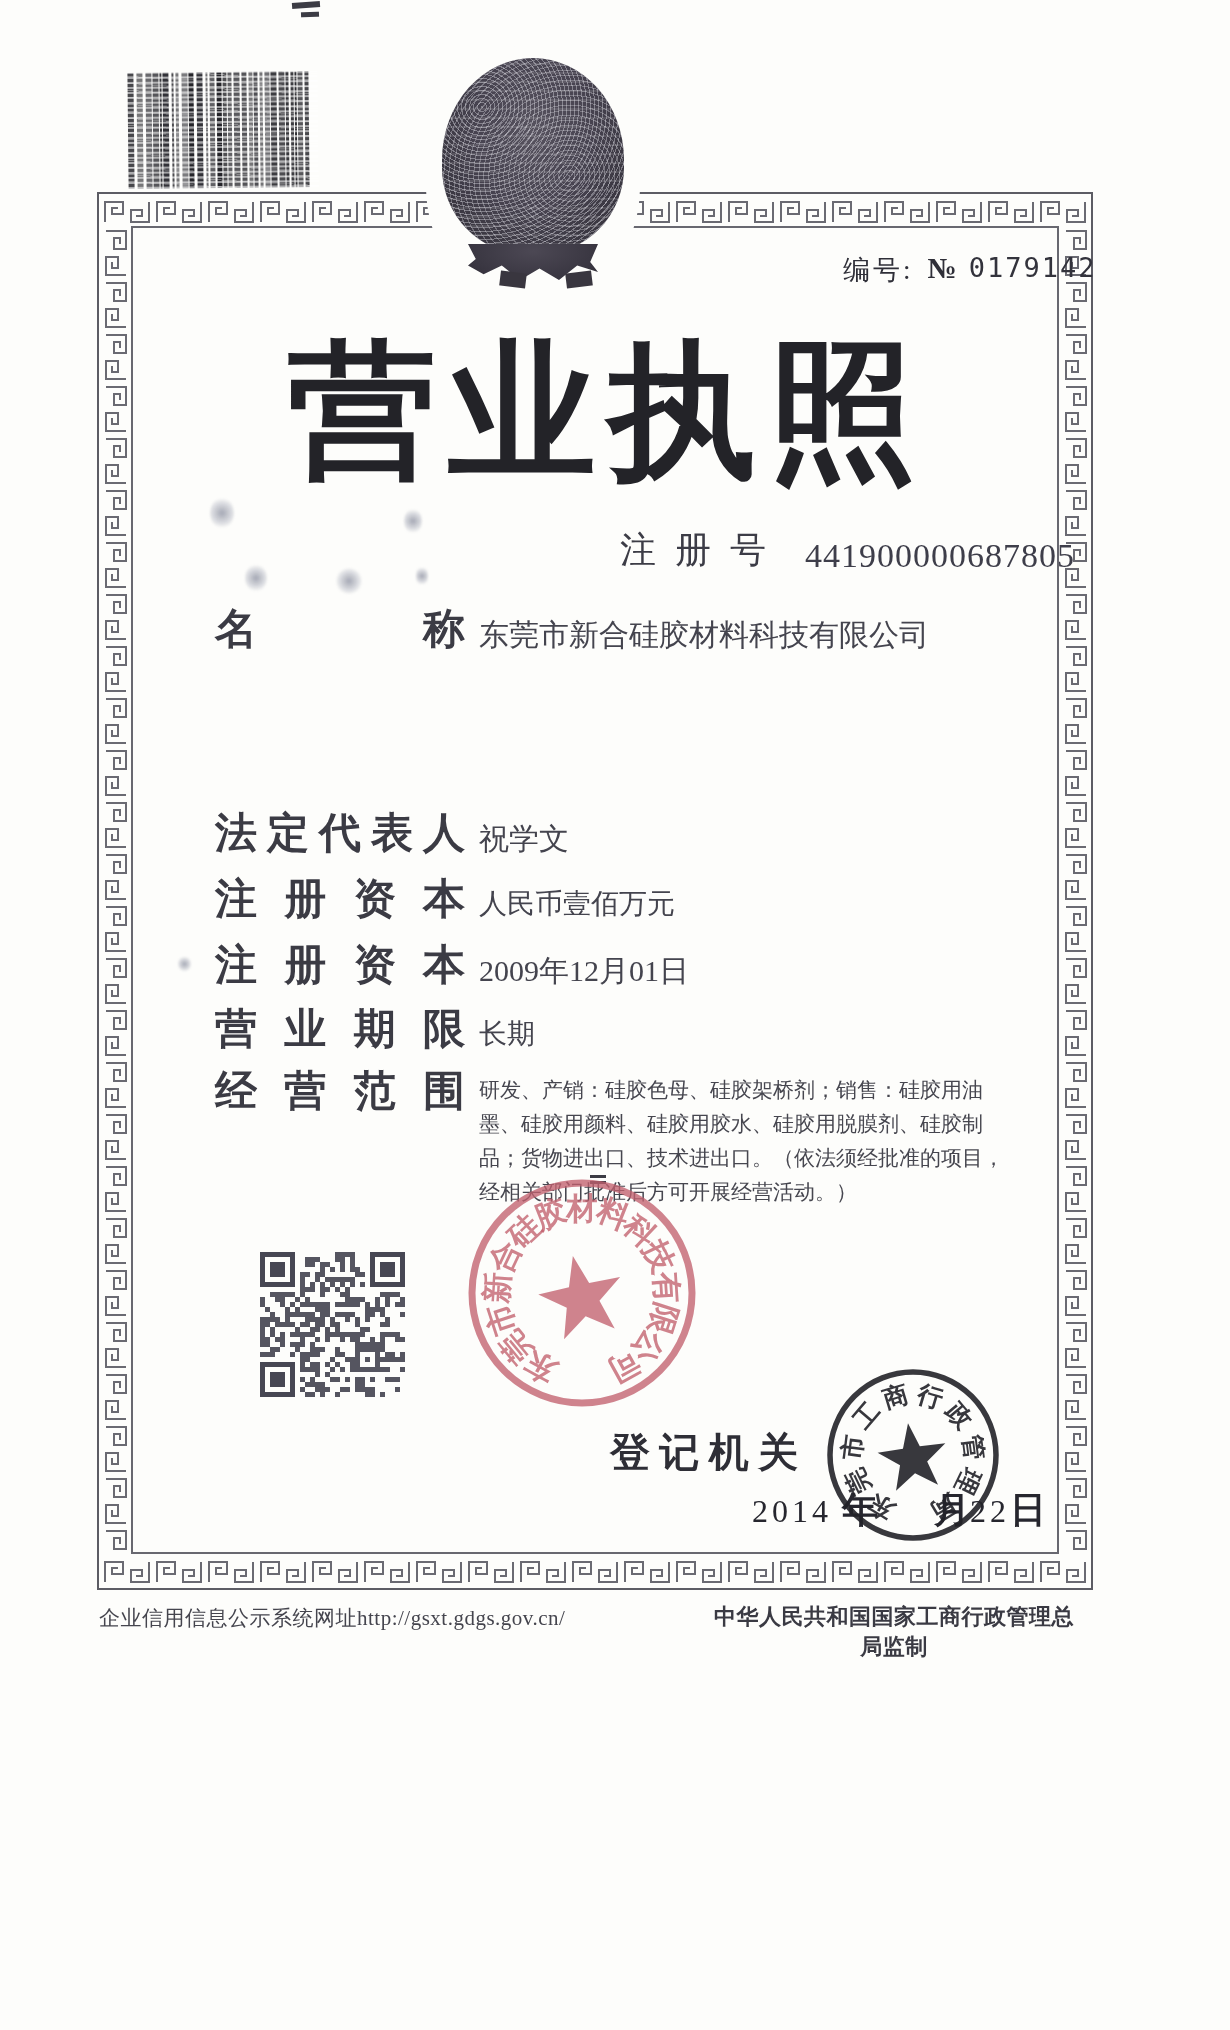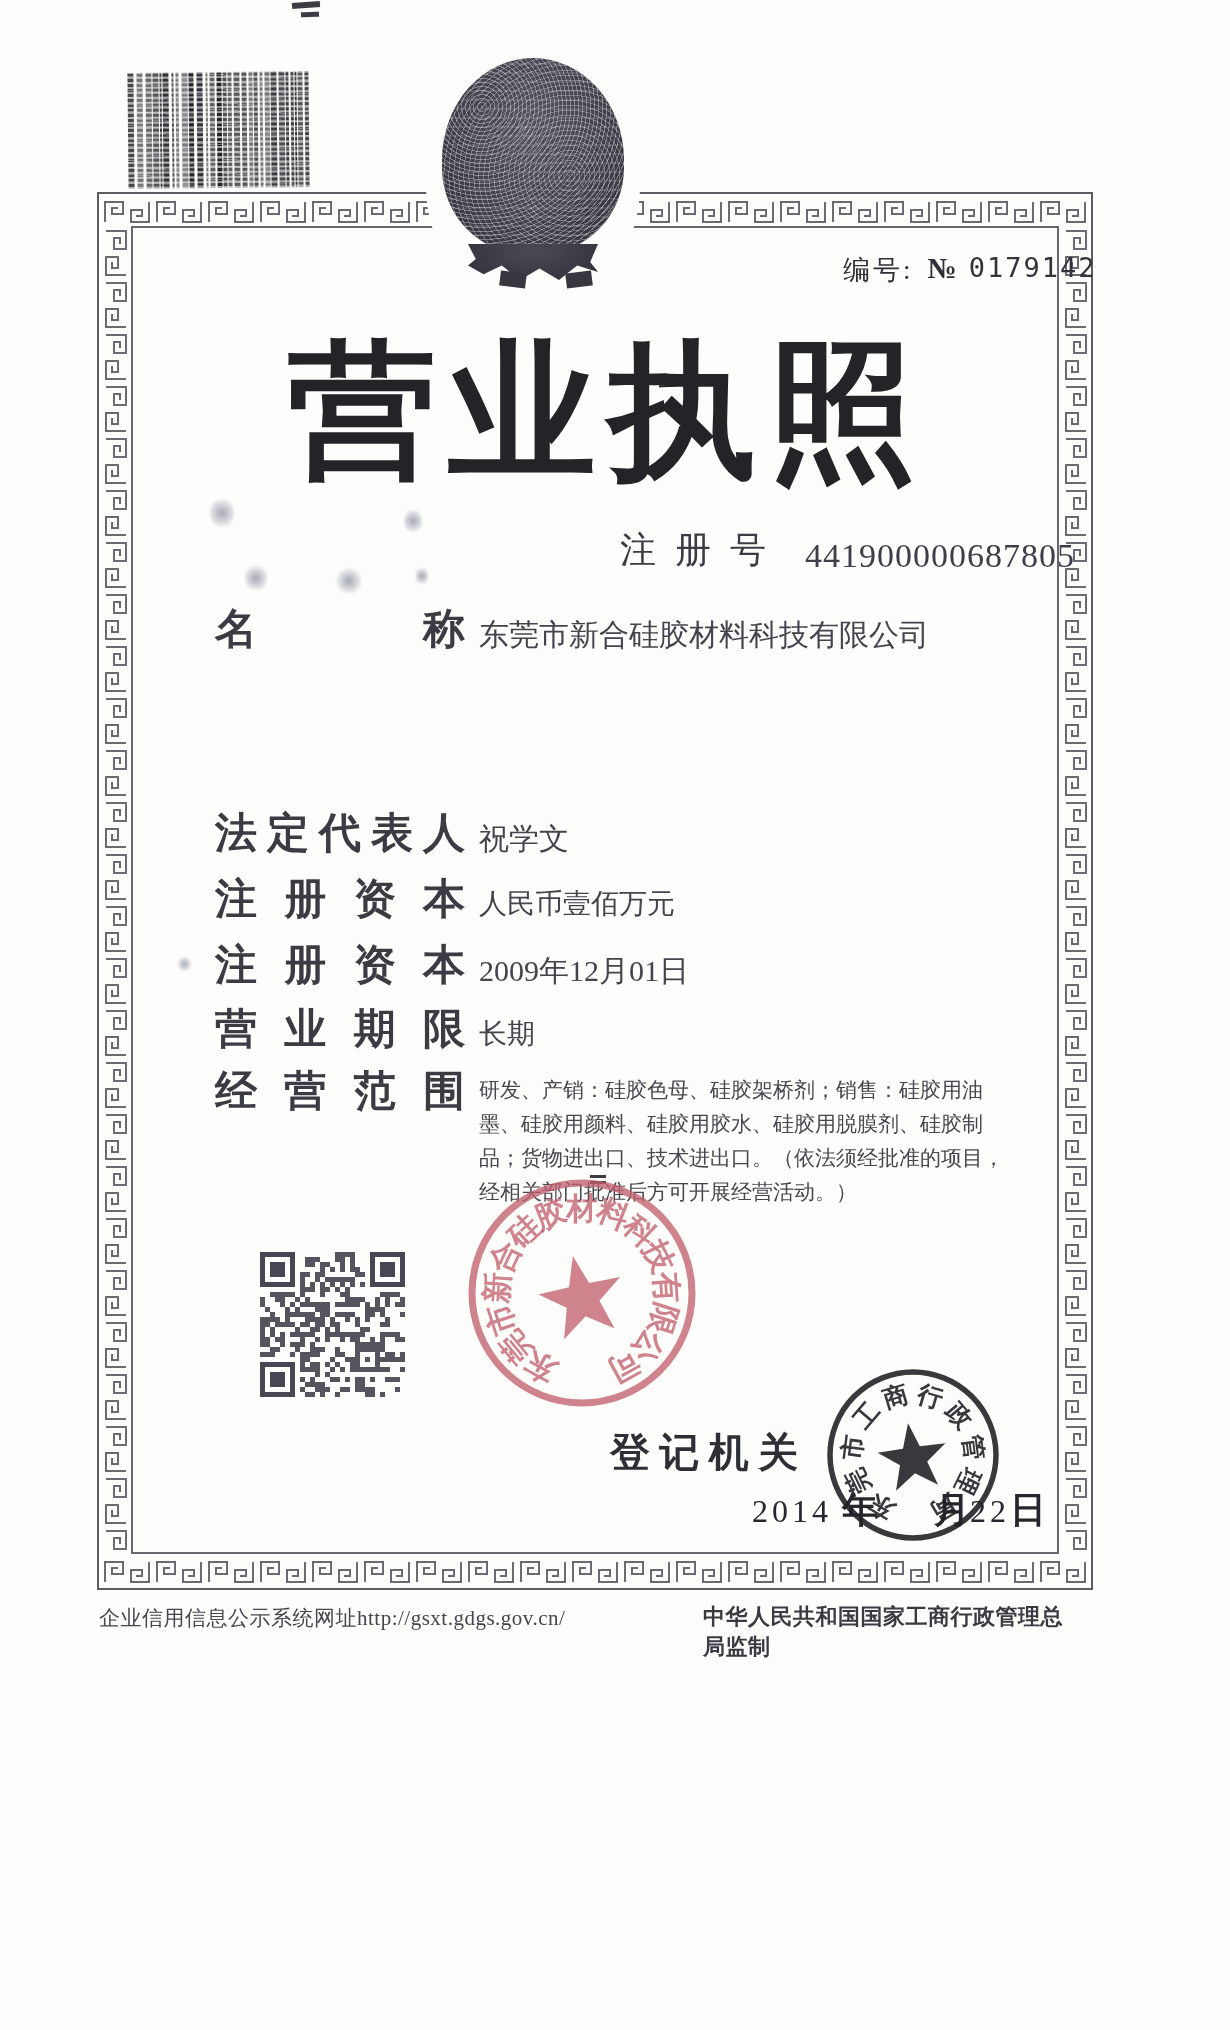--- a/index.html
+++ b/index.html
@@ -70,21 +70,21 @@
   #company-seal{left:422px;top:1133px;width:320px;height:320px;z-index:6;filter:blur(.4px);}
   #registrar-stamp{left:813px;top:1355px;width:200px;height:200px;z-index:7;filter:blur(.35px);}
 
   
   #registrar-label{position:absolute;left:610px;top:1425px;width:188px;font-size:40px;font-weight:600;
                    color:#2e2e36;text-align:justify;text-align-last:justify;word-break:break-all;z-index:4;}
   #issue-date{position:absolute;left:752px;top:1486px;display:flex;align-items:baseline;z-index:5;color:#26262e;}
   #issue-date .num{font-size:32px;letter-spacing:4px;}
   #issue-date .unit{font-size:36px;font-weight:700;}
   #footer-left{position:absolute;left:99px;top:1604px;font-size:21px;color:#45454e;letter-spacing:.5px;}
-  #footer-right{position:absolute;left:703px;top:1602px;width:382px;text-align:left;font-size:22px;
+  #footer-right{position:absolute;left:703px;top:1602px;width:382px;text-align:center;font-size:22px;
                 font-weight:600;color:#3a3a43;letter-spacing:.5px;}
 
   
   .smudge{position:absolute;border-radius:50%;filter:blur(1.1px);
           background:radial-gradient(circle, rgba(92,98,122,.55), rgba(120,126,150,.18) 58%, transparent 75%);}
   .mark{position:absolute;background:#3c3c44;filter:blur(.4px);}
 </style>
 </head>
 <body>
 

